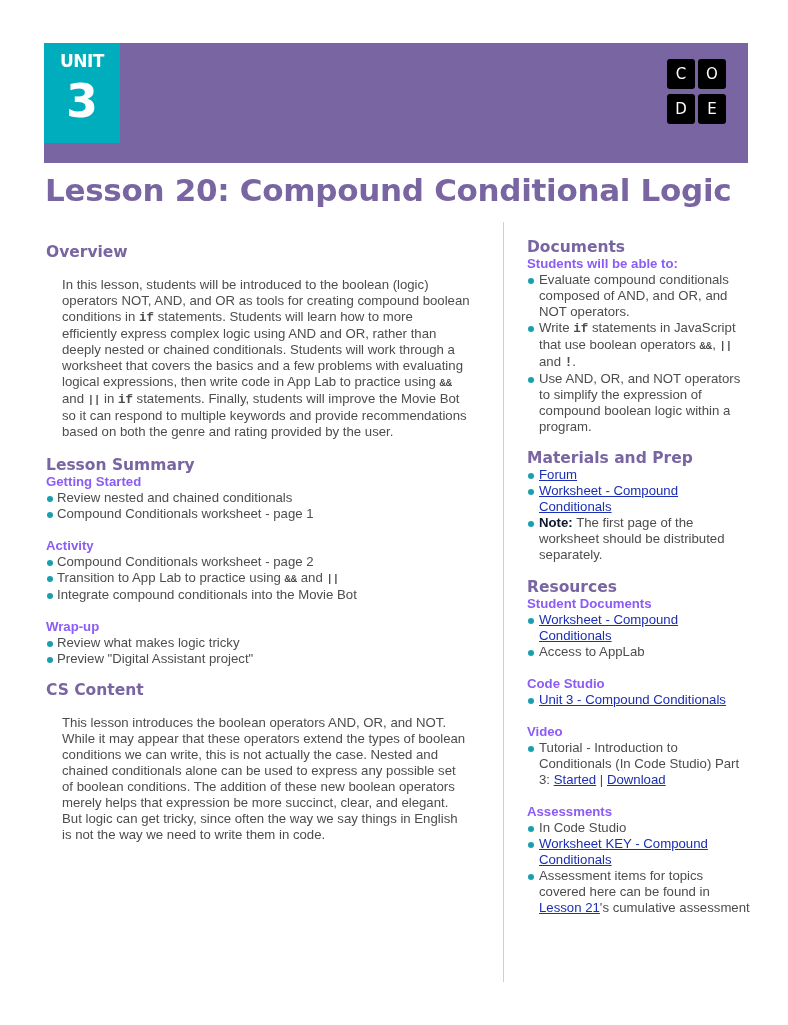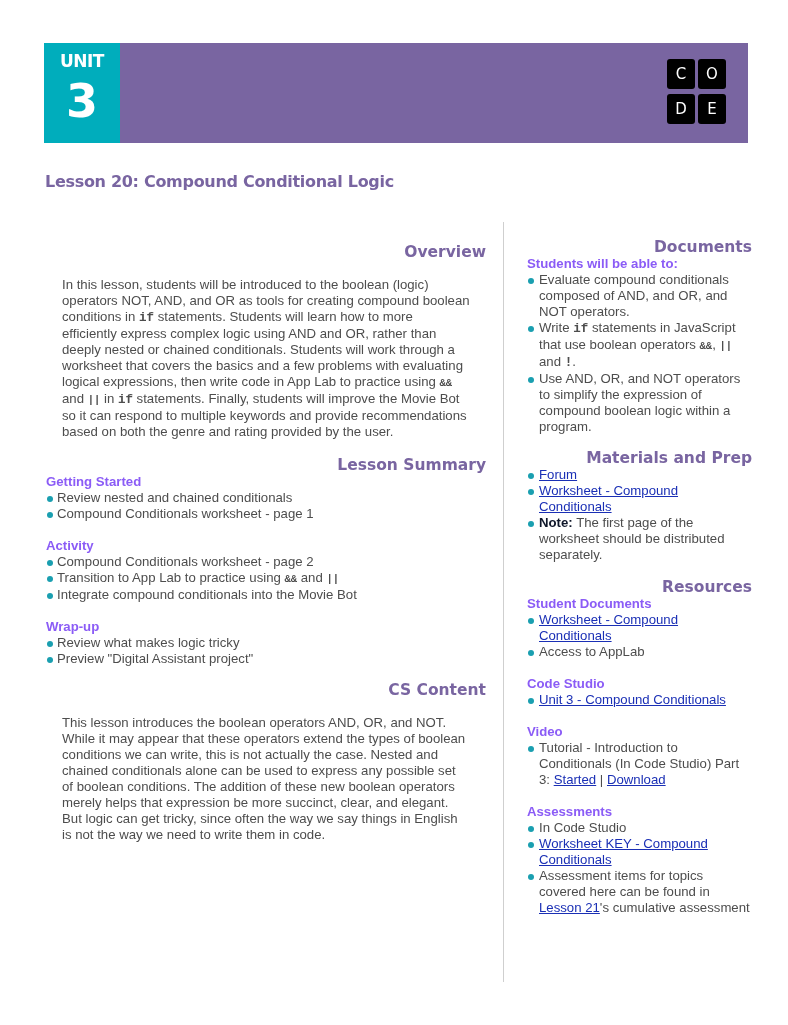--- a/index.html
+++ b/index.html
@@ -1,37 +1,37 @@
 <!DOCTYPE html>
 <html><head>
   <meta charset="utf-8">
   <style>
     * { box-sizing: border-box; margin: 0; padding: 0; }
     html, body { width: 788px; height: 1025px; background: #ffffff; overflow: hidden; }
     body { position: relative; font-family: "Liberation Sans", sans-serif; color: #4a4a4a; }
 
-    .banner { position: absolute; left: 44px; top: 43px; width: 704px; height: 100px; background: #7965a1; }
+    .banner { position: absolute; left: 44px; top: 43px; width: 704px; height: 120px; background: #7965a1; }
     .unit-box { position: absolute; left: 0; top: 0; width: 76px; height: 100px; background: #00adbc; color: #fff; text-align: center; }
     .unit-label { position: absolute; left: 0; right: 0; top: 8px; font-family: "DejaVu Sans", sans-serif; font-weight: bold; font-size: 17px; letter-spacing: -0.5px; }
     .unit-num { position: absolute; left: 0; right: 0; top: 30px; font-family: "DejaVu Sans", sans-serif; font-weight: bold; font-size: 46px; line-height: 56px; }
 
     .logo { position: absolute; left: 623px; top: 16px; width: 60px; height: 66px; }
     .logo .tile { position: absolute; width: 28px; height: 30px; background: #000; border-radius: 3px; color: #fff; font-family: "DejaVu Sans", sans-serif; font-size: 15px; line-height: 30px; text-align: center; }
     .logo .t1 { left: 0; top: 0; } .logo .t2 { left: 31px; top: 0; }
     .logo .t3 { left: 0; top: 35px; } .logo .t4 { left: 31px; top: 35px; }
 
-    .page-title { position: absolute; left: 45px; top: 172px; font-family: "DejaVu Sans", sans-serif; font-weight: bold; font-size: 16px; color: #7965a1; letter-spacing: -0.3px; white-space: nowrap; }
+    .page-title { position: absolute; left: 45px; top: 172px; font-family: "DejaVu Sans", sans-serif; font-weight: bold; font-size: 31px; color: #7965a1; letter-spacing: -0.3px; white-space: nowrap; }
 
     .divider { position: absolute; left: 503px; top: 222px; width: 1px; height: 760px; background: #cfcfcf; }
 
     .col { position: absolute; font-size: 13.2px; line-height: 16px; color: #4d4d4d; }
     .col-left { left: 46px; top: 243px; width: 440px; }
     .col-right { left: 527px; top: 238px; width: 225px; }
 
-    h2 { font-family: "DejaVu Sans", sans-serif; font-weight: bold; font-size: 15.5px; line-height: 18px; color: #7965a1; margin: 0; text-align: right; }
+    h2 { font-family: "DejaVu Sans", sans-serif; font-weight: bold; font-size: 15.5px; line-height: 18px; color: #7965a1; margin: 0; }
     h3 { font-weight: bold; font-size: 13.2px; line-height: 16px; color: #8b5cf6; }
     p { margin: 16px; }
     .gap-h2 { margin-top: 15px; }
     .gap-h3 { margin-top: 16px; }
 
     ul { list-style: none; }
     li { position: relative; padding-left: 12px; }
     li::before { content: ""; position: absolute; left: 1px; top: 6px; width: 6px; height: 6px; border-radius: 50%; background: #1a9fb0; }
     .col-left li { padding-left: 11px; }
 

